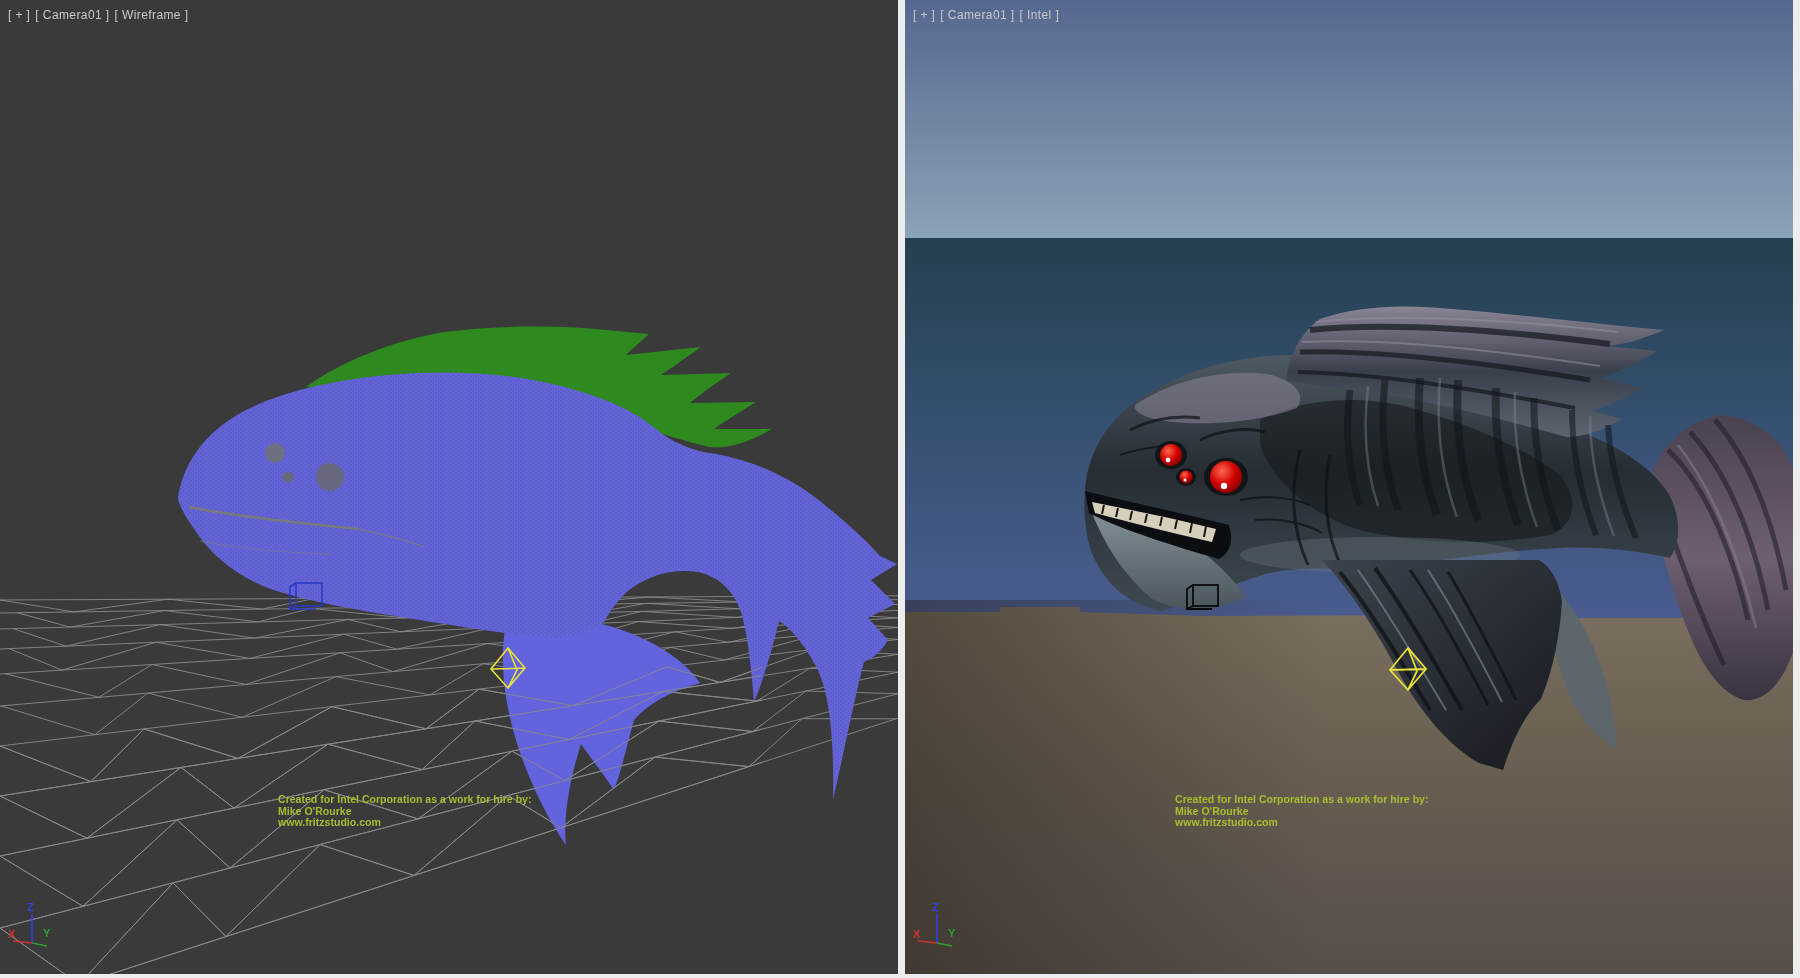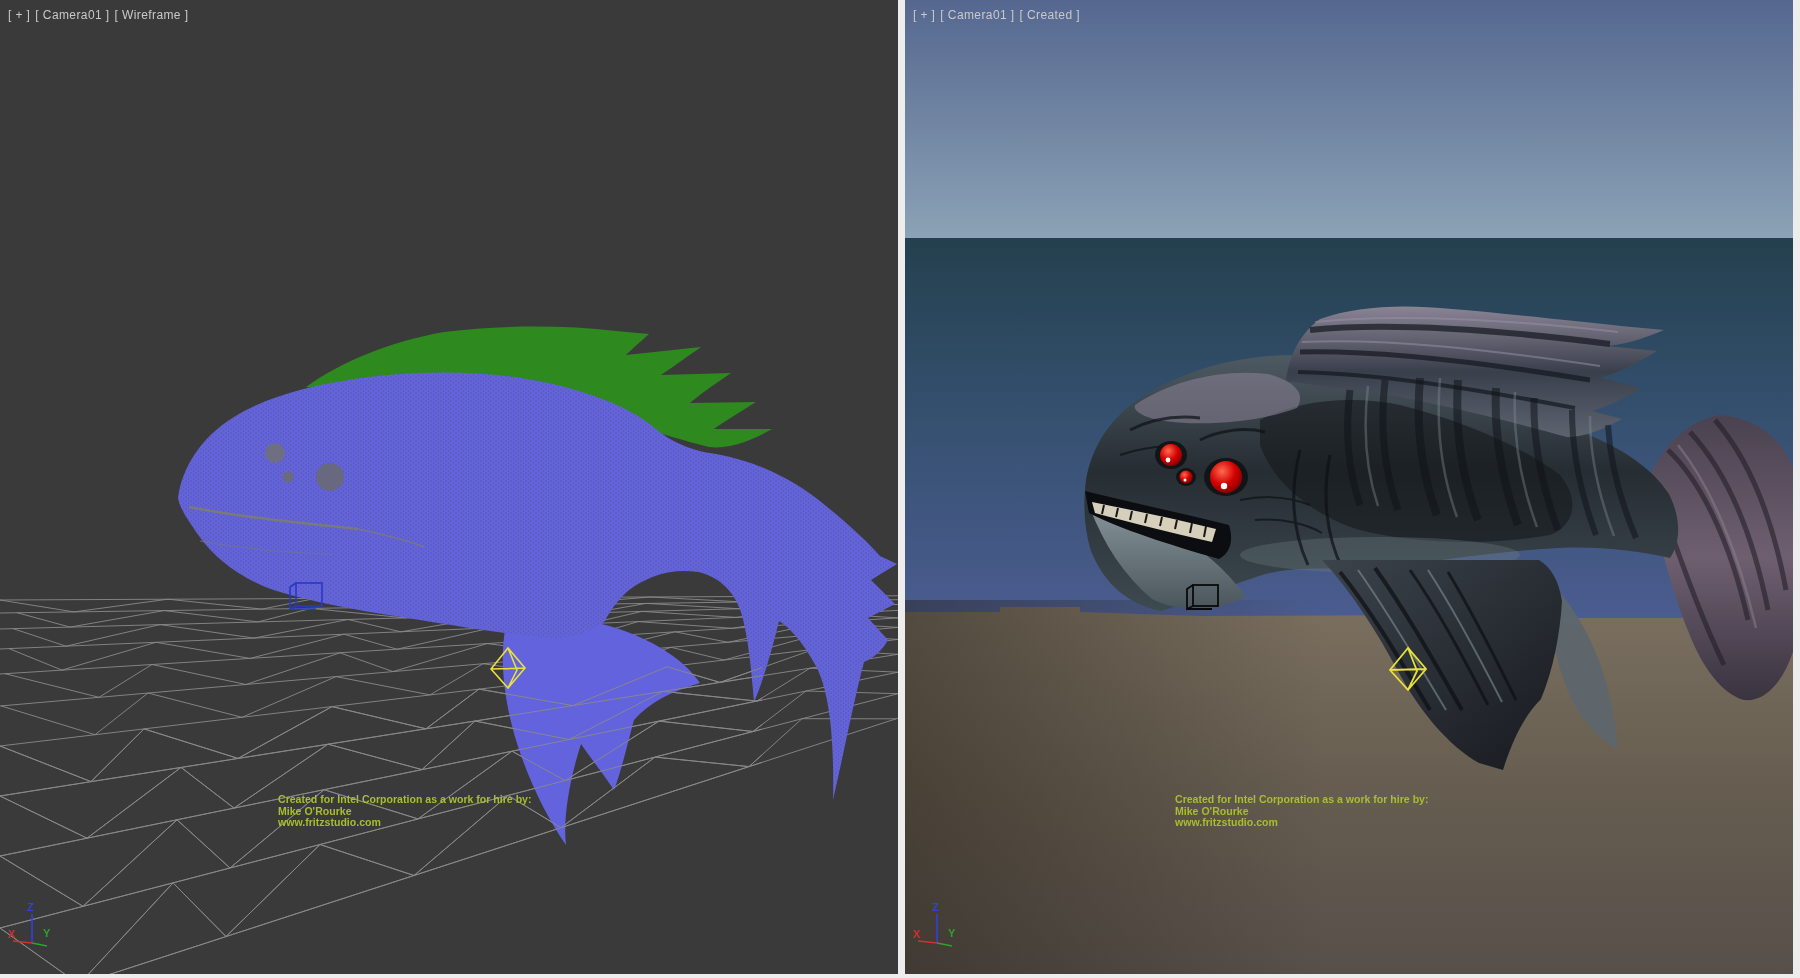--- a/index.html
+++ b/index.html
@@ -309,21 +309,21 @@
         <path d="M937,943 L952,946" stroke="#30a030" stroke-width="1.6"></path>
         <text class="axis-lbl" x="932" y="911" fill="#3040e0">Z</text>
         <text class="axis-lbl" x="913" y="938" fill="#d03030">X</text>
         <text class="axis-lbl" x="948" y="937" fill="#30a030">Y</text>
       </g>
     </svg>
 
     <div class="vp-label">
       <span>[ + ]</span>
       <span>[ Camera01 ]</span>
-      <span>[ Created ]</span>
+      <span>[ Intel ]</span>
     </div>
     <div class="credit">
       <div>Created for Intel Corporation as a work for hire by:</div>
       <div>Mike O'Rourke</div>
       <div>www.fritzstudio.com</div>
     </div>
   </div>
 </div>
 
 </body></html>

